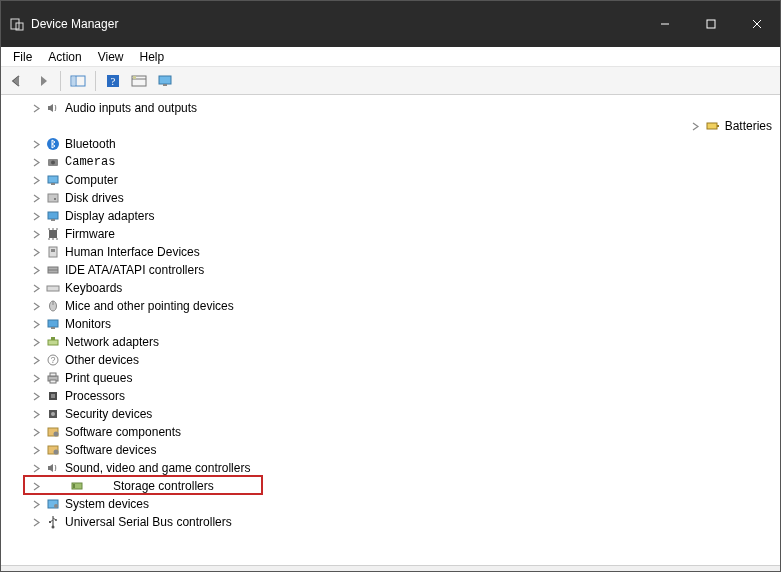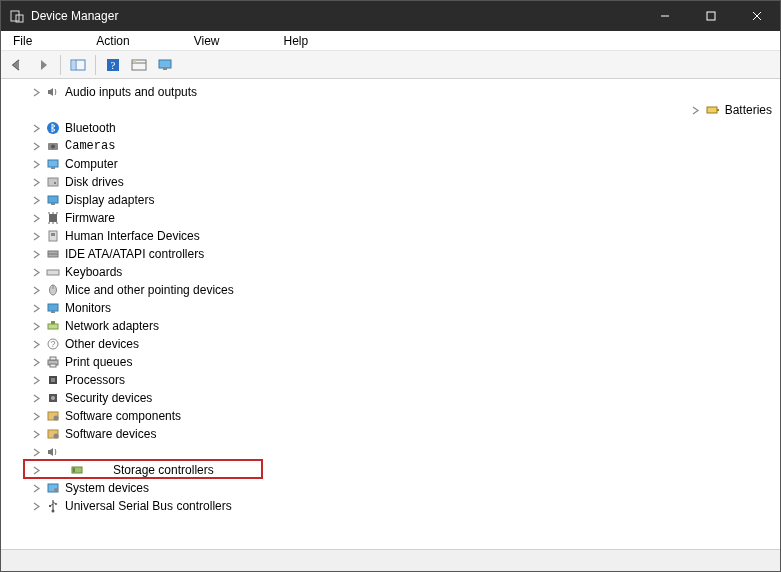--- a/index.html
+++ b/index.html
@@ -7,21 +7,21 @@
     margin: 0;
     font-family: "Segoe UI", Tahoma, sans-serif;
     font-size: 12px;
     background: #fff;
     width: 781px;
     height: 572px;
     overflow: hidden;
     border: 1px solid #555;
   }
   .titlebar {
-    height: 30px;
+    height: 46px;
     background: #2b2b2b;
     color: #fff;
     display: flex;
     align-items: center;
     padding-left: 8px;
   }
   .titlebar .app-icon {
     width: 16px; height: 16px;
     margin-right: 6px;
     display: flex; align-items: center; justify-content: center;
@@ -34,21 +34,20 @@
     color: #fff;
   }
 
   .menubar {
     height: 20px;
     background: #fff;
     display: flex;
     align-items: center;
     padding: 0 4px;
     border-bottom: 1px solid #e5e5e5;
-    gap: 48px;
   }
   .menubar .menu-item {
     padding: 2px 8px;
     cursor: default;
   }
 
   .toolbar {
     height: 28px;
     background: #f5f5f5;
     border-bottom: 1px solid #d0d0d0;
@@ -498,20 +497,21 @@
           <svg width="9" height="9" viewBox="0 0 9 9">
             <path d="M2 1 L7 4.5 L2 8" fill="none" stroke="#888" stroke-width="1.2"></path>
           </svg>
         </span>
         <span class="node-icon">
           <svg width="14" height="14" viewBox="0 0 14 14">
             <path d="M2 5h2l3-2v8l-3-2H2z" fill="#777"></path>
             <path d="M9 4c1 1 1 5 0 6" fill="none" stroke="#777"></path>
           </svg>
         </span>
+        <span class="node-label">Sound, video and game controllers</span>
       </div>
       <div class="tree-row" style="padding-left: 20px; gap: 24px;">
         <span class="expander">
           <svg width="9" height="9" viewBox="0 0 9 9">
             <path d="M2 1 L7 4.5 L2 8" fill="none" stroke="#888" stroke-width="1.2"></path>
           </svg>
         </span>
         <span class="node-icon">
           <svg width="14" height="14" viewBox="0 0 14 14">
             <rect x="2" y="4" width="10" height="6" fill="#9fbf6f" stroke="#688840"></rect>

